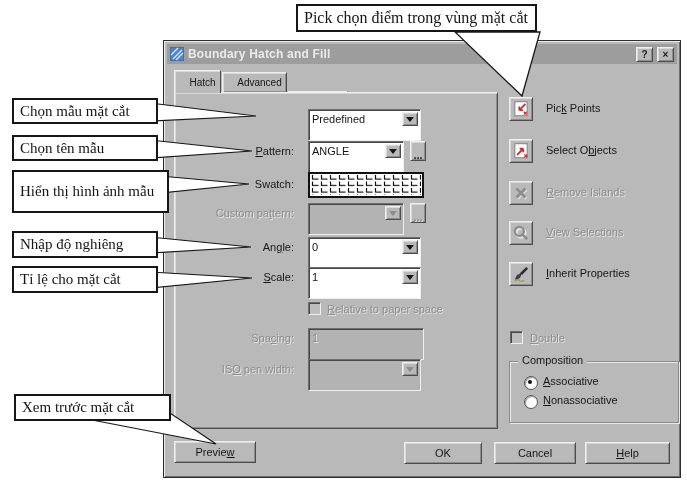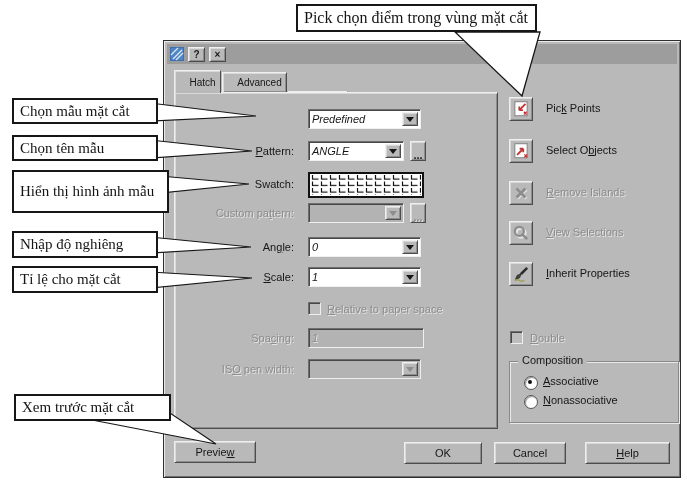--- a/index.html
+++ b/index.html
@@ -25,21 +25,21 @@
   .tb-btn{width:17px;height:15px;display:flex;align-items:center;justify-content:center;
           font-weight:bold;font-size:10px;color:#1a1a1a;cursor:default;}
   
   .tab{position:absolute;display:flex;align-items:center;justify-content:center;
        border-bottom:none;font-size:10px;padding-left:10px;}
   .tab.active{z-index:3;background:#b9b9b9;}
   .tabpage{position:absolute;left:10px;top:51px;width:324px;height:337px;}
   
   .lbl{position:absolute;width:122px;text-align:right;}
   .dis{color:#8d8d8d;text-shadow:1px 1px 0 #e4e4e4;}
-  .combo{position:absolute;height:20px;font-style:italic;}
+  .combo{position:absolute;height:32px;}
   .combo .val{position:absolute;left:3px;top:3px;right:20px;font-size:11px;}
   .arrow-btn{position:absolute;right:2px;top:2px;width:16px;height:14px;
              display:flex;align-items:center;justify-content:center;}
   .tri{width:0;height:0;border-left:4px solid transparent;border-right:4px solid transparent;
        border-top:5px solid #161616;}
   .tri.off{border-top-color:#8d8d8d;}
   .combo.disabled{background:#b3b3b3;}
   .more-btn{position:absolute;width:16px;height:20px;display:flex;align-items:flex-end;
             justify-content:center;font-weight:bold;line-height:10px;}
   .checkbox{position:absolute;width:13px;height:13px;}
@@ -83,20 +83,21 @@
   <div class="dialog">
 
     <div class="titlebar">
       <span style="display:flex;">
         <svg width="14" height="14" viewBox="0 0 14 14">
           <rect width="14" height="14" fill="#3f6fae"></rect>
           <rect x="1" y="1" width="12" height="12" fill="#4f83c4"></rect>
           <path d="M1,8 L8,1 M3,12 L12,3 M6,13 L13,6" stroke="#dce8f5" stroke-width="1.3" fill="none"></path>
         </svg>
       </span>
+      <span class="title-text">Boundary Hatch and Fill</span>
       <span class="tb-btn raised">?</span>
       <span class="tb-btn raised">×</span>
     </div>
 
     <div class="tab raised active" style="left:10px;top:29px;width:47px;height:23px;border-bottom:none;box-shadow:inset 1px 1px 0 #d9d9d9;">Hatch</div>
     <div class="tab raised" style="left:58px;top:31px;width:65px;height:20px;border-bottom:none;">Advanced</div>
     <div class="tab raised" style="left:124px;top:31px;width:60px;height:20px;border-bottom:none;margin-top:19px;">Gradient</div>
 
     <div class="tabpage raised"></div>
 
@@ -223,16 +224,16 @@
       <div class="radio" style="left:14px;top:14px;">
           <span class="dot"></span>
         </div>
       <div style="position:absolute;left:33px;top:13px;"><u>A</u>ssociative</div>
       <div class="radio" style="left:14px;top:33px;"></div>
       <div style="position:absolute;left:33px;top:32px;"><u>N</u>onassociative</div>
     </div>
 
     <div class="btn raised" style="left:10px;top:400px;width:82px;">Previe<u>w</u></div>
     <div class="btn raised" style="left:240px;top:401px;width:78px;">OK</div>
-    <div class="btn raised" style="left:330px;top:401px;width:72px;">Cancel</div>
+    <div class="btn raised" style="left:330px;top:401px;width:82px;">Cancel</div>
     <div class="btn raised" style="left:421px;top:401px;width:85px;"><u>H</u>elp</div>
   </div>
 </div>
 
 </body></html>

